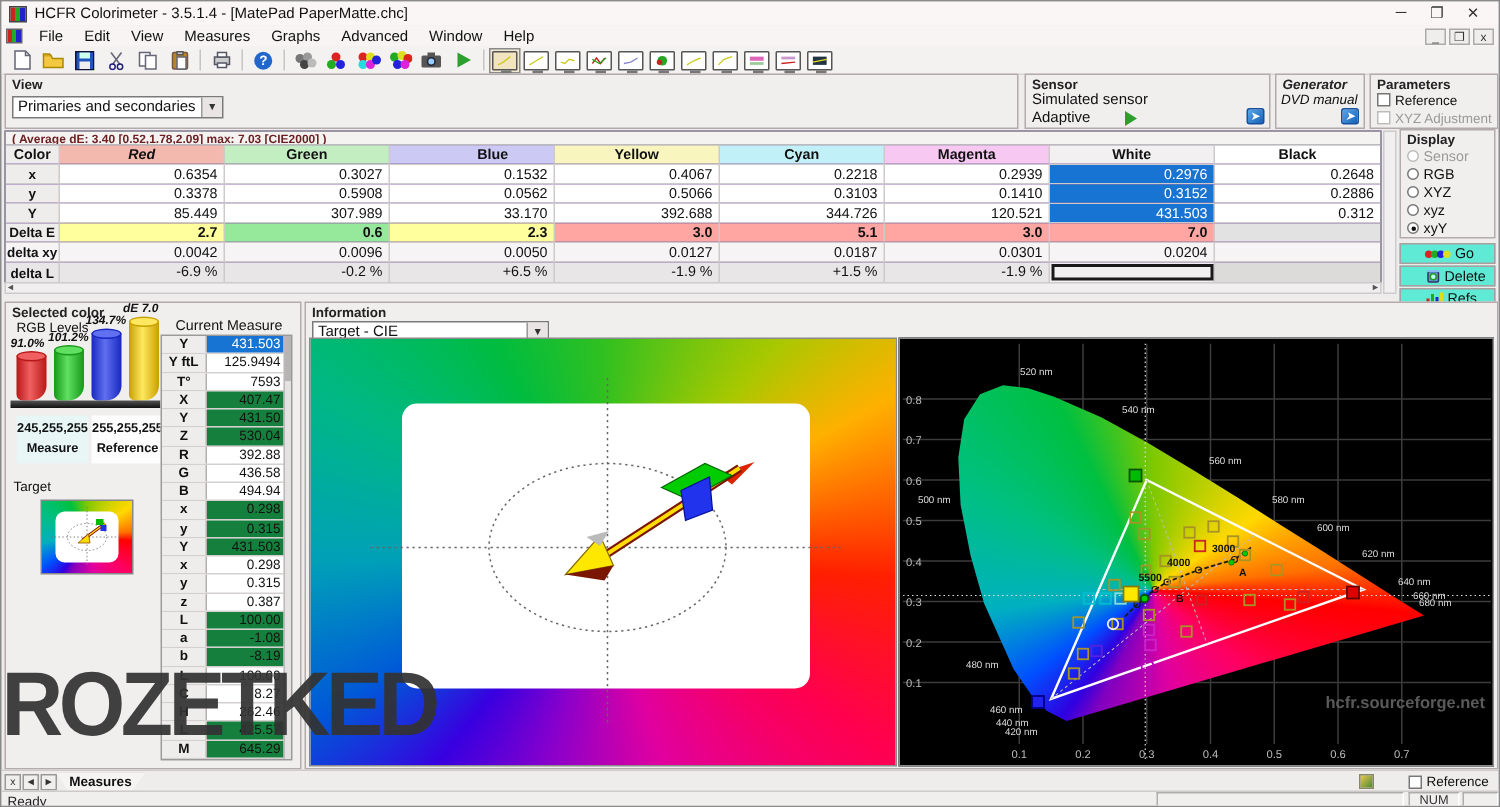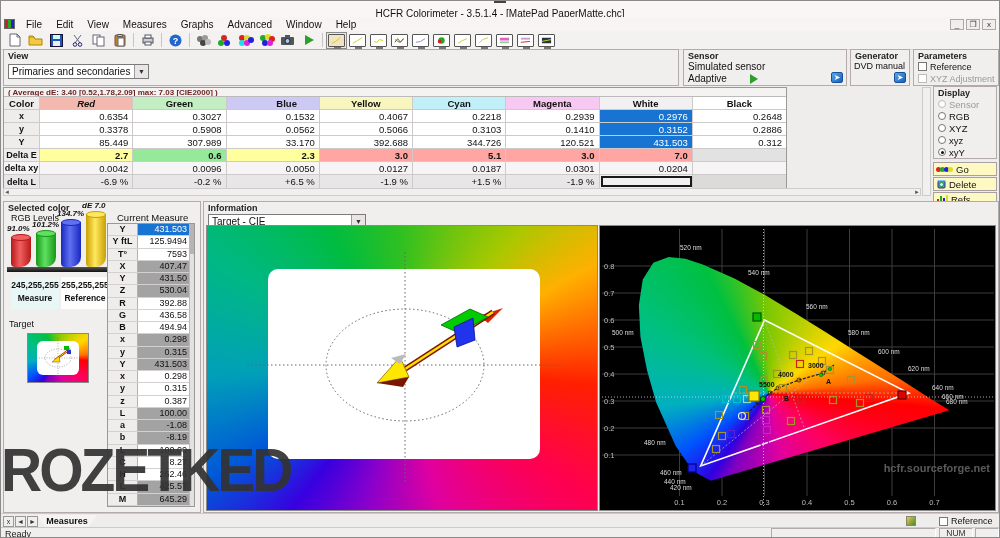--- a/index.html
+++ b/index.html
@@ -2,21 +2,21 @@
 <html><head>
 <meta charset="utf-8">
 <style>
   html,body{margin:0;padding:0;background:#888;}
   *{box-sizing:border-box;}
   #app{position:relative;width:1000px;height:538px;background:#efecec;
        font-family:"Liberation Sans",sans-serif;font-size:11px;color:#111;
        border:1px solid #8a8a8a;overflow:hidden;}
   
   .titlebar{position:absolute;left:0;top:0;right:0;height:16px;background:#fbf6f6;
-            display:flex;align-items:center;gap:5px;padding:0 5px;flex-direction:column;}
+            display:flex;align-items:center;gap:5px;padding:0 5px;}
   .app-icon{width:12px;height:11px;border:1px solid #444;
             background:linear-gradient(90deg,#c22 0 33%,#2a2 33% 66%,#22c 66%);}
   .title{font-size:10px;}
   .winctl{margin-left:auto;display:flex;gap:0;}
   .winctl span{width:24px;text-align:center;font-size:10px;color:#333;}
   .menubar{position:absolute;left:0;top:16px;right:0;height:14px;background:#f8f4f4;
            display:flex;align-items:center;padding-left:3px;}
   .menu-doc{width:11px;height:10px;border:1px solid #666;background:linear-gradient(90deg,#c22 0 33%,#2a2 33% 66%,#22c 66%);margin-right:4px;}
   .menu-item{padding:0 7px;font-size:10px;}
   .mdictl{margin-left:auto;display:flex;gap:2px;padding-right:3px;}
@@ -36,21 +36,21 @@
   .infofield{position:absolute;border:1px solid #9a9a9a;background:#fff;font-size:10px;font-weight:bold;
              display:flex;align-items:center;padding-left:5px;}
   .spinner{position:absolute;right:1px;top:1px;bottom:1px;width:11px;display:flex;flex-direction:column;}
   .spinner div{flex:1;border:1px solid #aaa;background:#eee;font-size:5px;line-height:5px;text-align:center;color:#444;}
   .cfgicon{position:absolute;right:3px;bottom:2px;width:12px;height:11px;border-radius:2px;
            background:linear-gradient(135deg,#58a8e8,#1860b8);border:1px solid #1850a0;color:#fff;
            font-size:8px;line-height:10px;text-align:center;}
   .playicon{width:0;height:0;border-left:8px solid #2ca02c;border-top:5px solid transparent;border-bottom:5px solid transparent;}
   .chk{width:9px;height:9px;border:1px solid #777;background:#fff;display:inline-block;vertical-align:-1px;margin-right:3px;}
   
-  #grid{position:absolute;left:2px;top:86px;width:784px;border:1px solid #999;background:#4c1d95;}
+  #grid{position:absolute;left:2px;top:86px;width:918px;border:1px solid #999;background:#4c1d95;}
   .avg{height:9px;font-size:8px;font-weight:bold;color:#6b1f1f;line-height:9px;padding-left:4px;
        background:#f5f2f2;border-bottom:1px solid #bbb;white-space:nowrap;overflow:hidden;}
   .trow{display:grid;grid-template-columns:36px repeat(8,1fr);height:13px;border-bottom:1px solid #cfcaca;}
   .trow:last-child{border-bottom:none;}
   .tcell{border-right:1px solid #cfcaca;font-size:9.5px;display:flex;align-items:center;
          justify-content:flex-end;padding-right:4px;background:#fff;overflow:hidden;white-space:nowrap;}
   .tcell:last-child{border-right:none;}
   .tlabel{justify-content:center;font-weight:bold;background:#efecec;padding-right:0;font-size:9px;}
   .thead{justify-content:center;font-weight:bold;padding-right:0;}
   .selcell{background:#1874d2 !important;color:#fff;}
@@ -64,22 +64,22 @@
        display:flex;justify-content:space-between;font-size:6px;line-height:6px;color:#555;}
   .vsb{position:absolute;left:921px;top:86px;width:9px;height:109px;background:#f1efef;border:1px solid #ccc;}
   
   #display-box{left:932px;top:85px;width:64px;height:73px;background:#f1eeee;}
   #display-box .opts{position:absolute;top:11px;left:4px;right:2px;}
   .radio-row{display:flex;align-items:center;gap:3px;height:12px;font-size:9.5px;}
   .radio{width:8px;height:8px;border-radius:50%;border:1px solid #777;background:#fff;position:relative;flex:none;}
   .radio.on::after{content:"";position:absolute;left:2px;top:2px;width:3px;height:3px;border-radius:50%;background:#111;}
   .radio.dis{border-color:#bbb;}
   .dim{color:#9a9a9a;}
-  .sidebtn{position:absolute;left:932px;width:64px;height:14px;border:1px solid #a8a0a0;background:#fef9c3;
-           font-size:9.5px;display:flex;align-items:center;gap:3px;padding-left:3px;}
+  .sidebtn{position:absolute;left:932px;width:64px;height:14px;border:1px solid #a8a0a0;background:#5eead4;
+           font-size:9.5px;display:flex;align-items:center;gap:3px;padding-left:17px;}
   .editbtn{position:absolute;left:932px;width:64px;height:13px;background:#101018;color:#fff;font-size:9.5px;
            display:flex;align-items:center;gap:4px;padding-left:4px;}
   .editbtn .chk{background:#fff;border-color:#fff;}
   .miniballs{display:flex;}
   .miniballs i{width:5px;height:5px;border-radius:50%;display:block;margin-left:-1px;}
   .minibars{display:flex;align-items:flex-end;height:9px;gap:1px;}
   .minibars i{width:2px;display:block;}
   
   #selcolor-box{left:2px;top:200px;width:198px;height:312px;}
   .small-label{position:absolute;font-size:9px;color:#111;}
@@ -91,21 +91,21 @@
   #measure-box{left:10px;background:#e8f6f6;}
   #reference-box{left:60px;background:#fdfdfd;}
   #target-thumb{position:absolute;left:26px;top:332px;width:62px;height:50px;border:1px solid #888;
     background:conic-gradient(from 0deg at 50% 50%,#7ec800,#ffd800 55deg,#ff7000 83deg,#ff0000 95deg,#ff0060 130deg,#e000a0 170deg,#8000c0 205deg,#3000e0 215deg,#0050ff 235deg,#00b0c0 263deg,#00c080 300deg,#00c040 333deg,#7ec800 360deg);}
   #target-thumb .wr{position:absolute;left:9px;top:7px;right:9px;bottom:7px;background:#fff;border-radius:6px;}
   
   #cm-table{position:absolute;left:106px;top:222px;width:88px;height:284px;border:1px solid #999;background:#fff;}
   .cmrow{display:flex;height:12.26px;border-bottom:1px solid #d5d0d0;font-size:9px;}
   .cmrow .l{width:30px;border-right:1px solid #b5b0b0;font-weight:bold;text-align:center;background:#efecec;line-height:11px;}
   .cmrow .v{flex:1;text-align:right;padding-right:7px;line-height:11px;}
-  .cmrow.shade .v{background:#a3a3a3;}
+  .cmrow.shade .v{background:#15803d;}
   .cmrow .v.selv{background:#1874d2;color:#fff;}
   .cmsb{position:absolute;right:0px;top:0;width:5px;bottom:0;background:#e5e1e1;border-left:1px solid #bbb;}
   .cmsb::before{content:"";position:absolute;left:0;right:0;top:0;height:30px;background:#b8b4b4;}
   
   #info-box{left:202px;top:200px;width:796px;height:312px;}
   #target-visual{position:absolute;left:205px;top:224px;width:392px;height:286px;border:1px solid #8a8a8a;
     background:conic-gradient(from 0deg at 50% 50%,#30c020,#a8c800 40deg,#ffb000 62deg,#ff2000 95deg,#ff0050 125deg,#e000a0 165deg,#8800cc 195deg,#3800e0 218deg,#0058d8 240deg,#00a0b8 268deg,#00b884 300deg,#00bc40 332deg,#30c020 360deg);}
   #target-visual .wr{position:absolute;left:61px;top:43px;width:272px;height:190px;background:#fff;border-radius:10px;}
   #target-visual svg{position:absolute;left:0;top:0;}
   #cie-area{position:absolute;left:598px;top:224px;width:397px;height:286px;background:#000;border:1px solid #8a8a8a;}
@@ -364,21 +364,21 @@
   </div>
 
   <div class="gbox" style="left:682px;top:48px;width:164px;height:37px;">
     <span class="gtitle">Sensor</span>
     <div style="position:absolute;left:4px;top:11px;font-size:10px;">Simulated sensor</div>
     <div style="position:absolute;left:4px;top:23px;font-size:10px;">Adaptive</div>
     <div class="playicon" style="position:absolute;left:66px;top:24px;"></div>
     <div class="cfgicon">➤</div>
   </div>
 
-  <div class="gbox" style="left:849px;top:48px;width:60px;height:37px;">
+  <div class="gbox" style="left:849px;top:48px;width:60px;height:37px;font-style:italic;">
     <span class="gtitle">Generator</span>
     <div style="position:absolute;left:3px;top:11px;font-size:9px;">DVD manual</div>
     <div class="cfgicon">➤</div>
   </div>
 
   <div class="gbox" style="left:912px;top:48px;width:86px;height:37px;">
     <span class="gtitle">Parameters</span>
     <div style="position:absolute;left:4px;top:12px;font-size:9px;"><span class="chk"></span><span>Reference</span></div>
     <div style="position:absolute;left:4px;top:24px;font-size:9px;" class="dim"><span class="chk" style="border-color:#bbb;"></span><span>XYZ Adjustment</span></div>
   </div>

